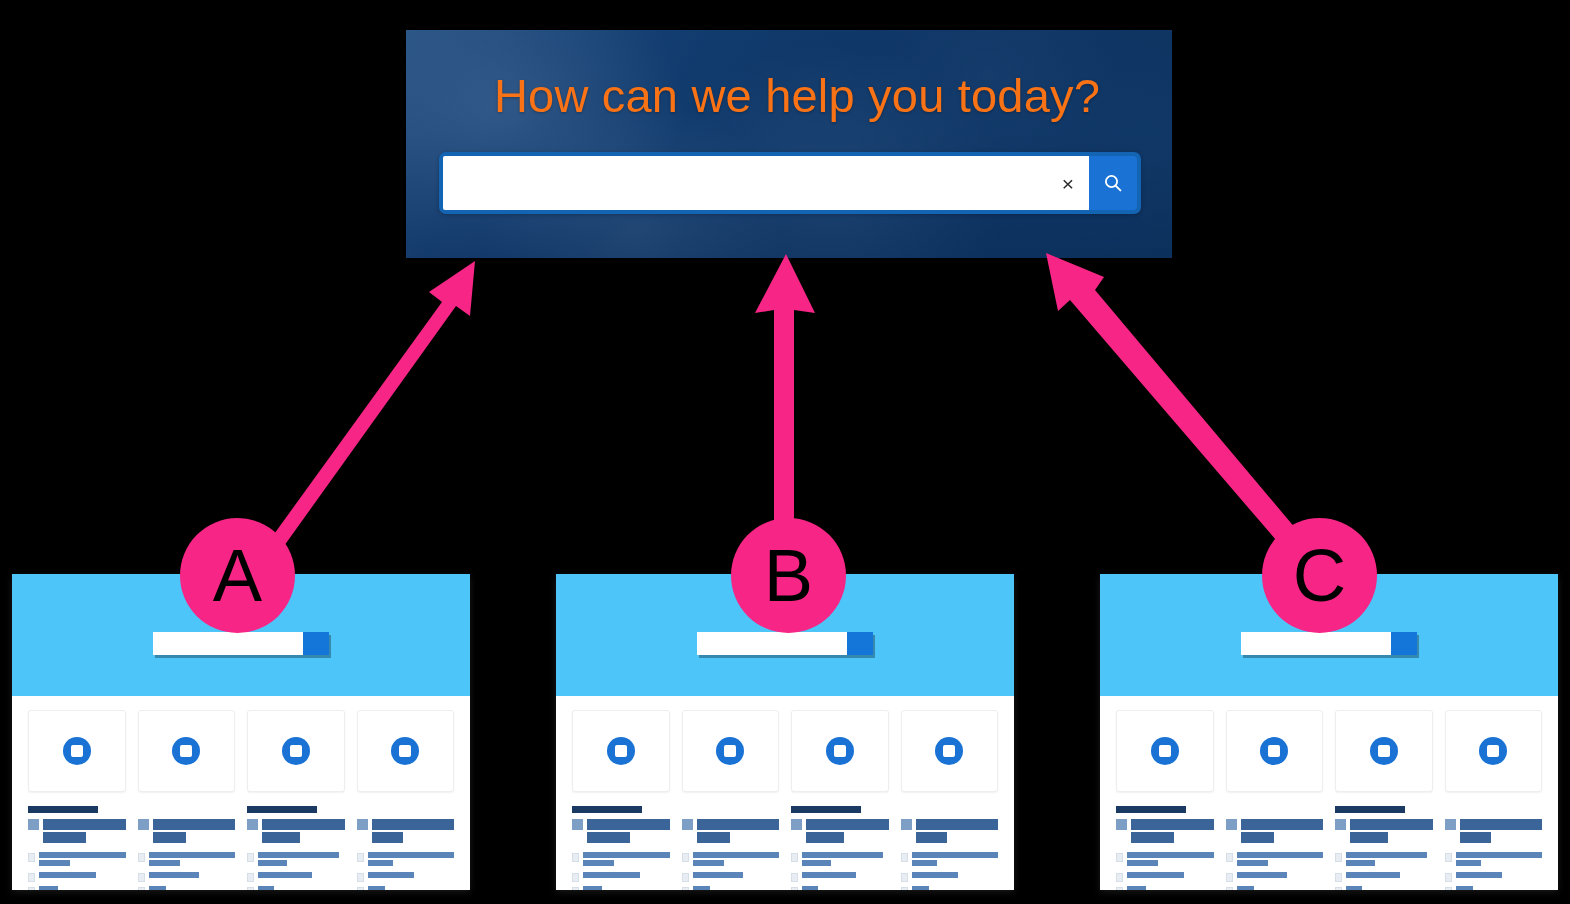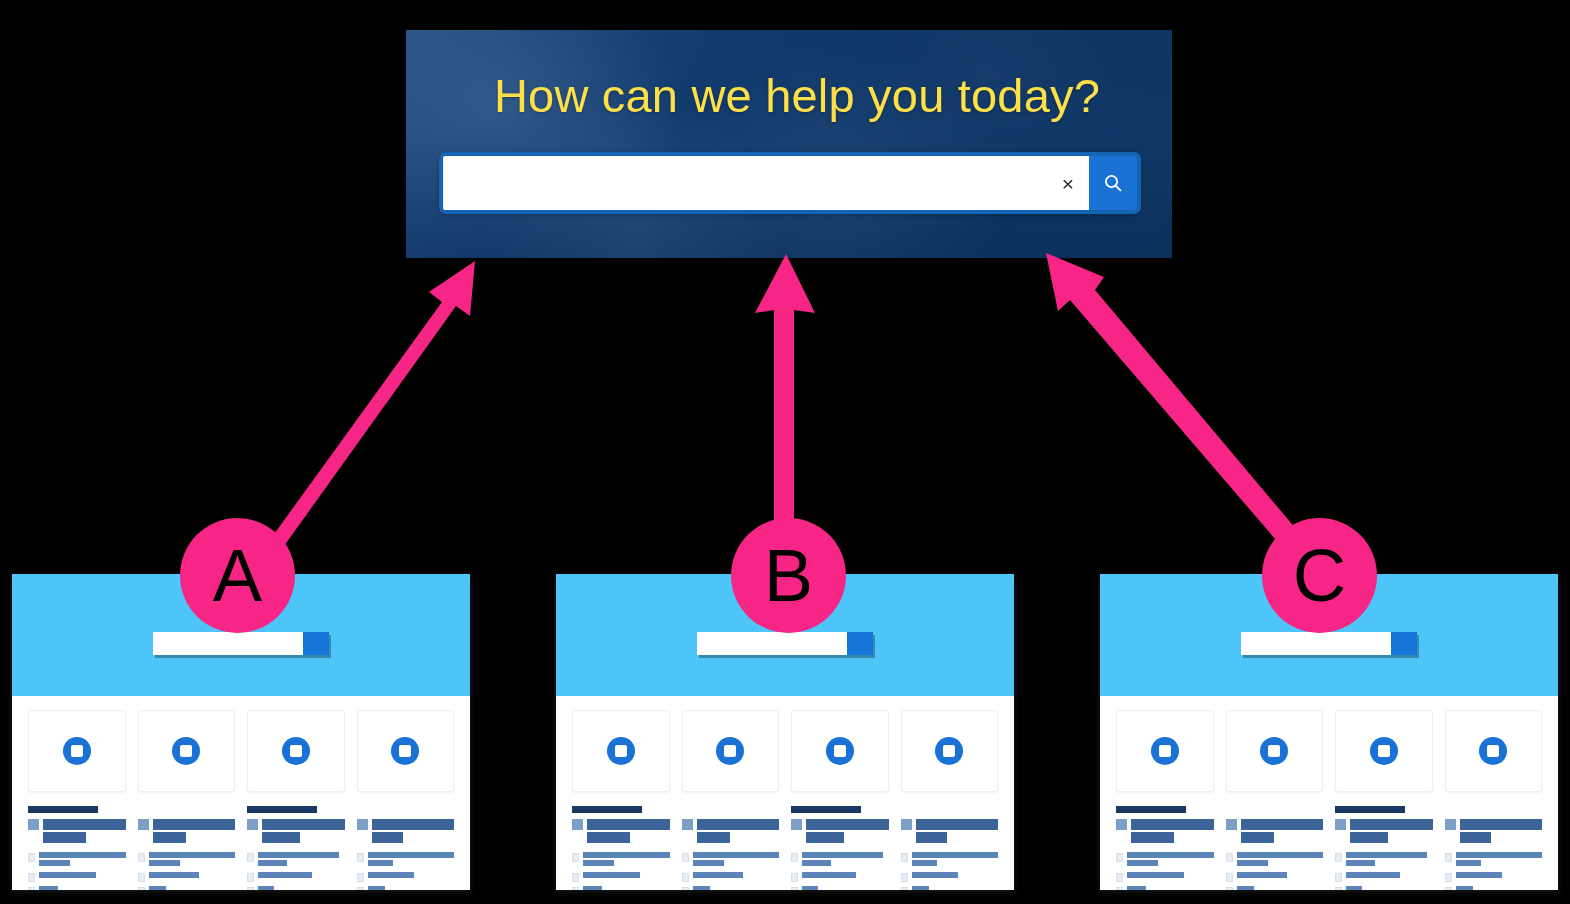--- a/index.html
+++ b/index.html
@@ -44,21 +44,21 @@
   .hero-tint {
     position: absolute;
     inset: 0;
     background: linear-gradient(180deg, rgba(10,48,95,0.55) 0%, rgba(11,50,98,0.60) 45%, rgba(10,45,90,0.70) 100%);
   }
   .hero-title {
     position: absolute;
     left: 16px; right: 0;
     top: 42px;
     text-align: center;
-    color: #fde047;
+    color: #f97316;
     font-size: 47px;
     font-weight: 400;
     letter-spacing: 0.2px;
     line-height: 1;
     font-family: "Liberation Sans", sans-serif;
     text-shadow: 0 1px 3px rgba(0,0,0,0.28);
   }
 
   .search-wrap {
     position: absolute;

